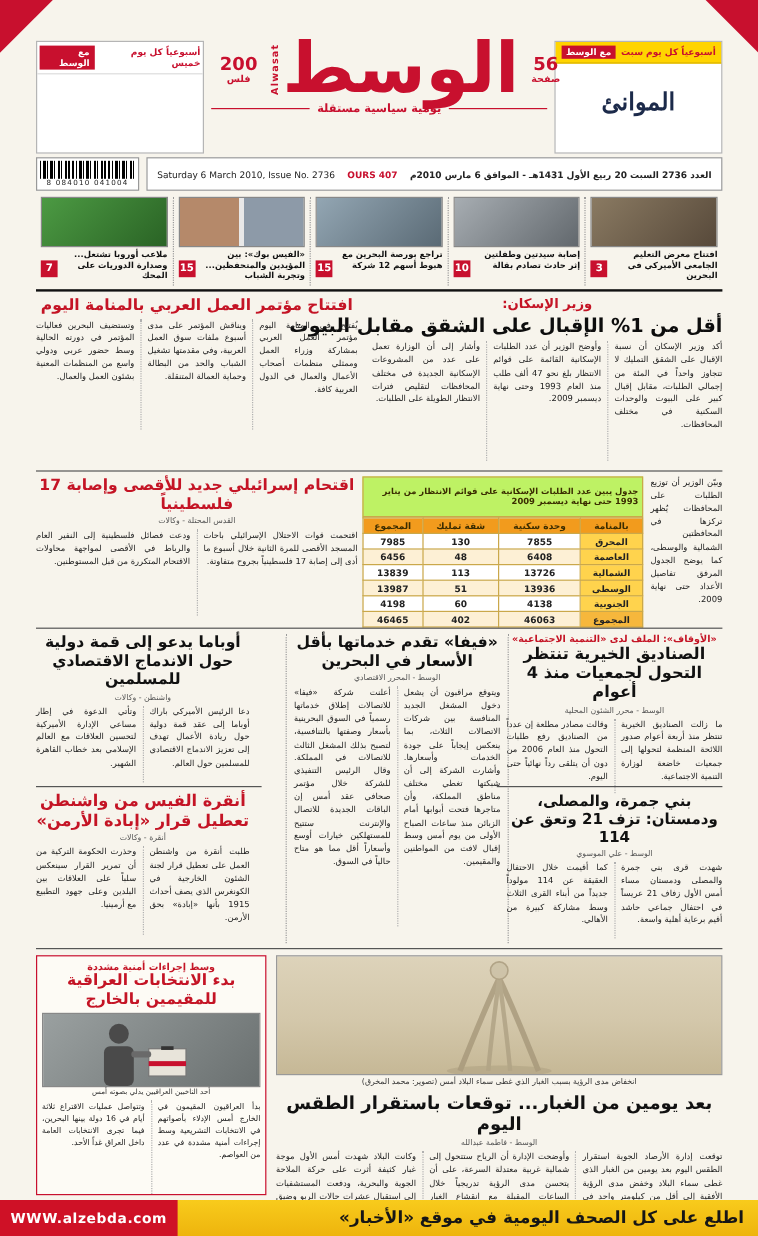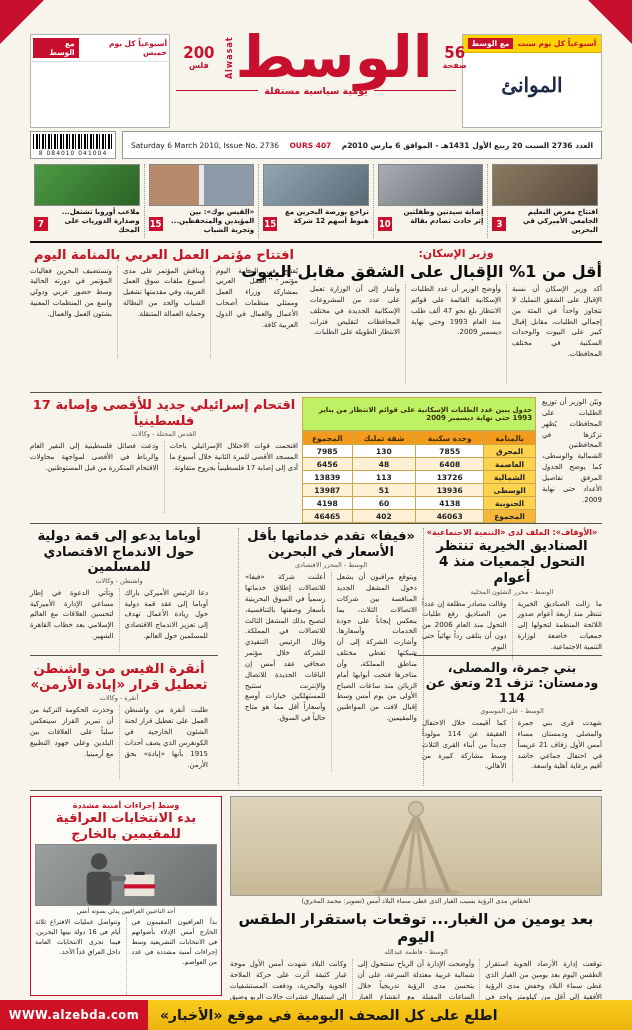--- a/index.html
+++ b/index.html
@@ -125,21 +125,21 @@
   .pearl-img{height:100px;border:1px solid #999;background:linear-gradient(180deg,#ddd3ba 0%,#d3c7aa 55%,#c6b896 100%);position:relative;overflow:hidden;}
   .pearl-img svg{position:absolute;left:50%;bottom:-2px;transform:translateX(-50%);opacity:0.75;}
   .caption{font-size:6.5px;color:#333;text-align:center;margin-top:1px;}
   .weather{top:910px;right:30px;width:372px;}
   .weather .headline-dark{font-size:15px;}
   .weather .cols{height:56px;}
 
   
   .footer-banner{position:absolute;top:1000px;left:0;right:0;height:30px;background:linear-gradient(180deg,#f8cb1c,#eeb40d);}
   .footer-url{position:absolute;left:0;top:0;bottom:0;width:148px;background:#cf1126;color:#fff;font-weight:bold;font-size:11.5px;display:flex;align-items:center;justify-content:center;letter-spacing:0.5px;direction:ltr;}
-  .footer-text{position:absolute;left:160px;right:12px;text-align:left;font-size:14px;font-weight:bold;color:#161616;line-height:30px;}
+  .footer-text{position:absolute;left:160px;right:12px;text-align:right;font-size:14px;font-weight:bold;color:#161616;line-height:30px;}
 </style>
 </head>
 <body>
 
 <div class="page">
 
   <div class="corner corner-l"></div>
   <div class="corner corner-r"></div>
 
   <div class="promo promo-left">

